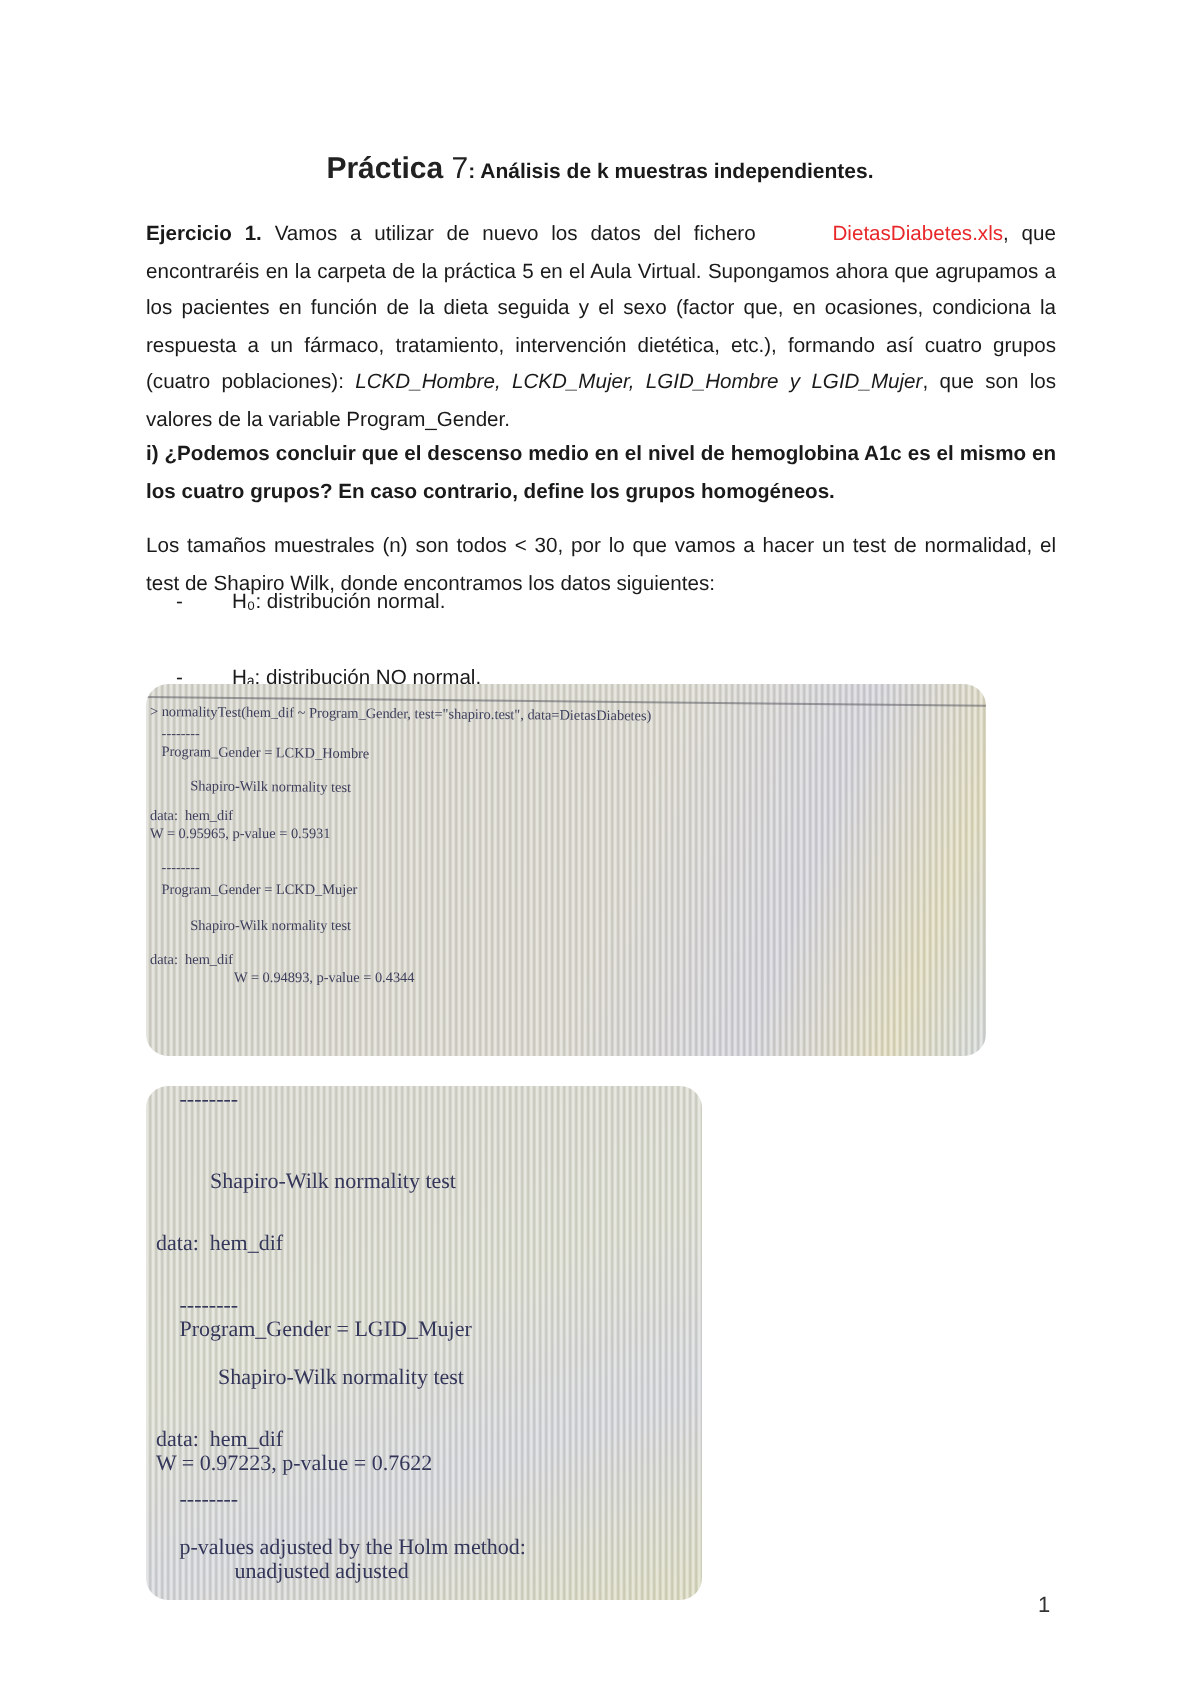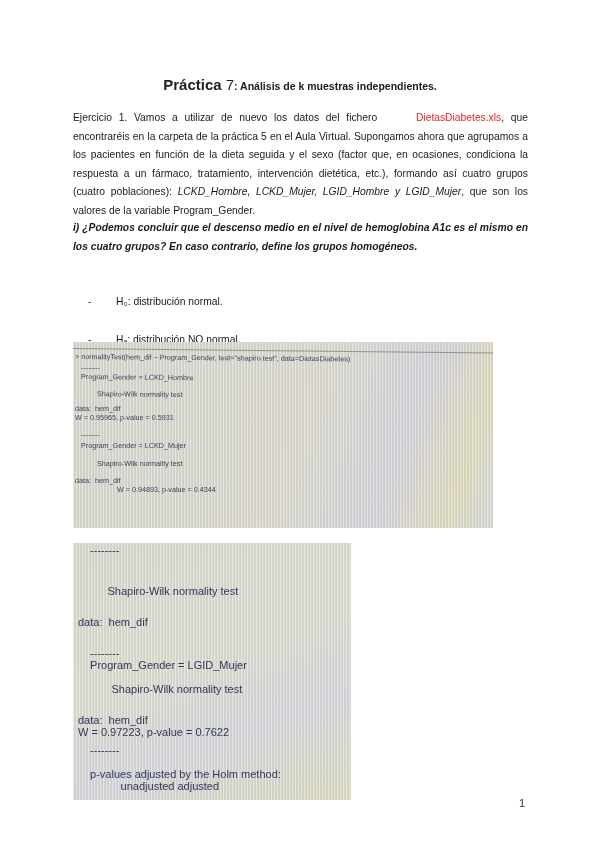--- a/index.html
+++ b/index.html
@@ -4,36 +4,36 @@
 <style>
   html, body { margin: 0; padding: 0; background: #ffffff; }
   body { width: 600px; height: 848px; position: relative; overflow: hidden;
          font-family: "Liberation Sans", sans-serif; color: #1a1a1a; }
   .page { position: absolute; left: 0; top: 0; width: 600px; height: 848px; background: #fff; }
   .title { position: absolute; top: 76px; left: 0; width: 600px; text-align: center; font-size: 12.5px; }
   .title .big { font-weight: bold; font-size: 15px; color: #222; }
   .title .big .num { font-weight: normal; }
   .title .small { font-weight: bold; font-size: 10.5px; }
   .para { position: absolute; left: 73px; width: 455px; font-size: 10.3px; line-height: 18.5px; text-align: justify; }
-  .para b { font-weight: normal; }
+  .para b { font-weight: bold; }
   .red { color: #e8272a; margin-left: 32px; }
   .it { font-style: italic; }
   .p1 { top: 109px; }
-  .p2 { top: 219px; font-weight: bold; font-style: italic; }
+  .p2 { top: 219px; font-weight: bold; }
   .p3 { top: 265px; }
   .hyp { position: absolute; left: 88px; font-size: 10.3px; line-height: 18.5px; }
   .hyp .dash { display: inline-block; width: 28px; }
   .h1 { top: 293px; }
   .h2 { top: 311px; margin-top: 20px; }
   .shot { position: absolute; overflow: hidden;
-          font-family: Liberation Sans, sans-serif; color: #3d3f5c;
+          font-family: Liberation Serif, serif; color: #3d3f5c;
           background-color: #d9d8cf;
           background-image:
             repeating-linear-gradient(90deg, rgba(255,255,255,0.35) 0px, rgba(255,255,255,0.35) 1px, rgba(120,120,110,0.22) 2px, rgba(255,255,255,0.1) 3px),
-            linear-gradient(110deg, rgba(210,210,200,0.4) 0%, rgba(220,215,200,0.3) 55%, rgba(200,200,230,0.45) 75%, rgba(230,220,160,0.45) 90%, rgba(200,215,230,0.4) 100%); }
+            linear-gradient(110deg, rgba(210,210,200,0.4) 0%, rgba(220,215,200,0.3) 55%, rgba(200,200,230,0.45) 75%, rgba(230,220,160,0.45) 90%, rgba(200,215,230,0.4) 100%); border-radius: 11px; }
   .shot1 { left: 73px; top: 342px; width: 420px; height: 186px; font-size: 7.2px; }
   .shot2 { left: 73px; top: 543px; width: 278px; height: 257px; font-size: 11px; color: #34365a;
            background-image:
             repeating-linear-gradient(90deg, rgba(255,255,255,0.35) 0px, rgba(255,255,255,0.35) 1px, rgba(120,120,110,0.22) 2px, rgba(255,255,255,0.1) 3px),
             linear-gradient(160deg, rgba(215,215,205,0.5) 0%, rgba(220,225,205,0.4) 45%, rgba(205,210,230,0.5) 70%, rgba(220,220,170,0.5) 100%); }
   .shot .ln { position: absolute; white-space: pre; }
   .shot1 .topline { position: absolute; left: 0; top: 6px; width: 420px; height: 1px; background: rgba(80,80,90,0.5); transform: rotate(0.6deg); transform-origin: left; }
   .pagenum { position: absolute; left: 519px; top: 797px; font-size: 11px; color: #333; }
 </style>
 </head>
@@ -44,20 +44,21 @@
   <div class="title">
     <span class="big"><span>Práctica</span> <span class="num">7</span></span><span class="small">: Análisis de k muestras independientes.</span>
   </div>
 
   <div class="para p1">
     <b>Ejercicio 1.</b><span> Vamos a utilizar de nuevo los datos del fichero </span><span class="red">DietasDiabetes.xls</span><span>, que encontraréis en la carpeta de la práctica 5 en el Aula Virtual. Supongamos ahora que agrupamos a los pacientes en función de la dieta seguida y el sexo (factor que, en ocasiones, condiciona la respuesta a un fármaco, tratamiento, intervención dietética, etc.), formando así cuatro grupos (cuatro poblaciones): </span><span class="it">LCKD_Hombre, LCKD_Mujer, LGID_Hombre y LGID_Mujer</span><span>, que son los valores de la variable Program_Gender.</span>
   </div>
 
   <div class="para p2">i) ¿Podemos concluir que el descenso medio en el nivel de hemoglobina A1c es el mismo en los cuatro grupos? En caso contrario, define los grupos homogéneos.</div>
 
+  <div class="para p3">Los tamaños muestrales (n) son todos &lt; 30, por lo que vamos a hacer un test de normalidad, el test de Shapiro Wilk, donde encontramos los datos siguientes:</div>
 
   <div class="hyp h1">
     <span class="dash">-</span><span>H₀: distribución normal.</span>
   </div>
   <div class="hyp h2">
     <span class="dash">-</span><span>Hₐ: distribución NO normal.</span>
   </div>
 
   <div class="shot shot1">
     <div class="topline"></div>

